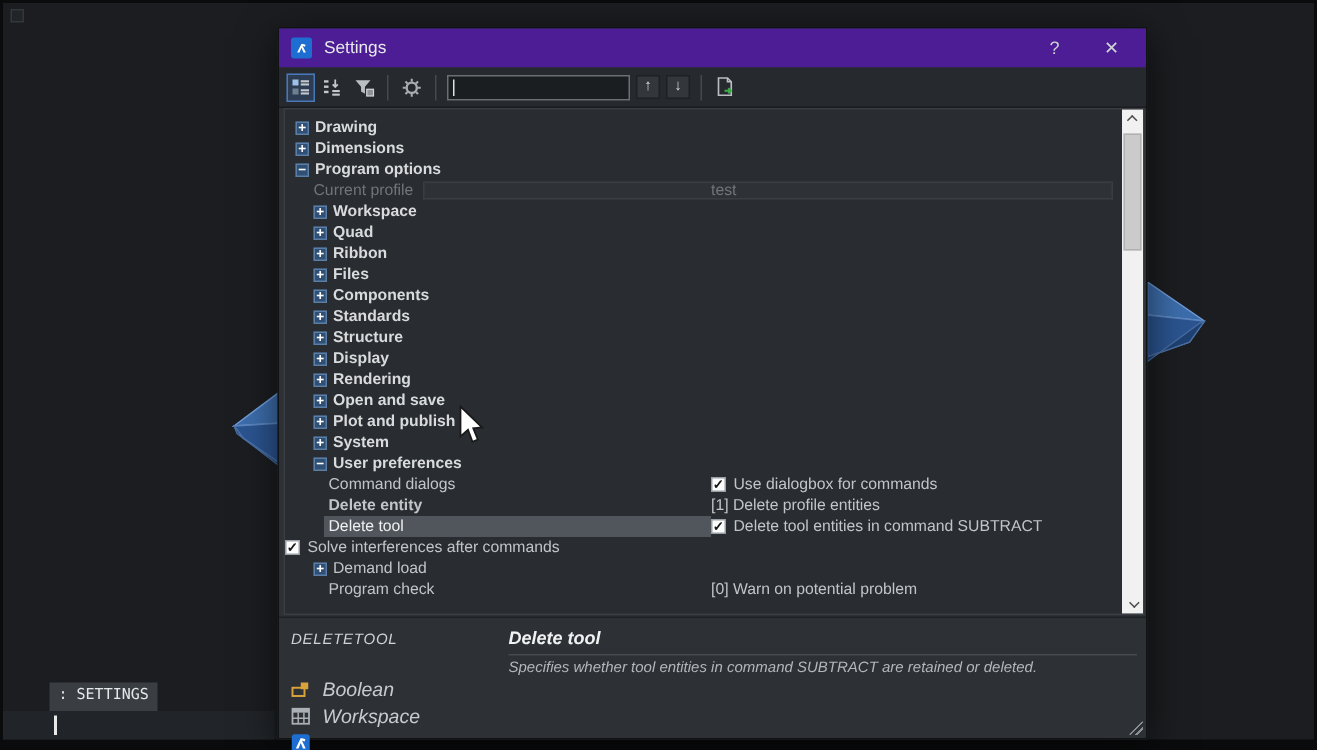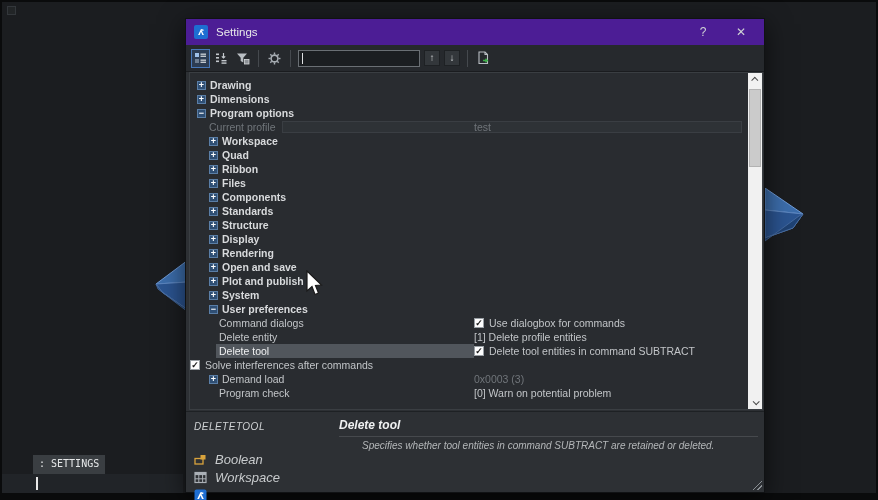--- a/index.html
+++ b/index.html
@@ -54,21 +54,21 @@
   .sb-btn.up { top:0; } .sb-btn.down { bottom:0; }
   .chev { width:5px; height:5px; border-left:1.5px solid #4a4a4a; border-top:1.5px solid #4a4a4a; }
   .chev.u { transform:rotate(45deg) translateY(1px); }
   .chev.d { transform:rotate(225deg) translateY(1px); }
   #sb-thumb { position:absolute; left:1px; width:12px; top:16px; height:78px; background:#cbcbcb; border:1px solid #b2b2b2; }
 
   
   #panel { position:absolute; left:0; top:392px; right:0; bottom:0; background:#2d3034; border-top:1px solid #1e2124;font-style:italic; }
   #var-name { position:absolute; left:8px; top:9px; font-size:10px; letter-spacing:.5px; color:#d0d3d5; }
   #panel-title { position:absolute; left:153px; top:6px; right:6px; font-size:12px; font-weight:bold; color:#f0f1f2; padding-bottom:4px; border-bottom:1px solid #46494d; }
-  #panel-desc { position:absolute; left:153px; top:28px; right:10px; font-size:10px; color:#b4b7b9;margin-left:23px; }
+  #panel-desc { position:absolute; left:153px; top:28px; right:10px; font-size:10px; color:#b4b7b9; }
   #links { position:absolute; left:8px; top:38px; }
   .link-row { display:flex; align-items:center; height:18px; }
   .link-ico { width:13px; height:13px; margin-right:8px; display:flex; align-items:center; justify-content:center; }
   .link-lab { font-size:13px; color:#c8cbcd; }
   #resize-grip { position:absolute; right:2px; bottom:2px; width:9px; height:9px;
     background:
       linear-gradient(135deg, transparent 45%, #8a8f94 45%, #8a8f94 55%, transparent 55%),
       linear-gradient(135deg, transparent 70%, #8a8f94 70%, #8a8f94 80%, transparent 80%);
   }
 
@@ -298,21 +298,21 @@
             <div class="trow">
               <div class="labcell" style="padding-left: 29px;">
                 <span class="lab">Command dialogs</span>
               </div>
               <div class="valcell">
                 <span class="cb">✓</span>
                 <span class="val">Use dialogbox for commands</span>
               </div>
             </div>
             <div class="trow">
-              <div class="labcell" style="padding-left: 29px;">
+              <div class="labcell" style="padding-left: 29px; font-weight: bold;">
                 <span class="lab">Delete entity</span>
               </div>
               <div class="valcell">
                 <span class="val">[1] Delete profile entities</span>
               </div>
             </div>
             <div class="trow selected">
               <div class="hl"></div>
               <div class="labcell" style="padding-left: 29px;">
                 <span class="lab">Delete tool</span>
@@ -325,23 +325,20 @@
             <div class="trow">
               <div class="valcell">
                 <span class="cb">✓</span>
                 <span class="val">Solve interferences after commands</span>
               </div>
             </div>
             <div class="trow">
               <div class="labcell" style="padding-left: 19px;">
                 <span class="toggle">+</span>
                 <span class="lab">Demand load</span>
-              </div>
-              <div class="valcell">
-                <span class="val muted">0x0003 (3)</span>
               </div>
             </div>
             <div class="trow">
               <div class="labcell" style="padding-left: 29px;">
                 <span class="lab">Program check</span>
               </div>
               <div class="valcell">
                 <span class="val">[0] Warn on potential problem</span>
               </div>
             </div>

